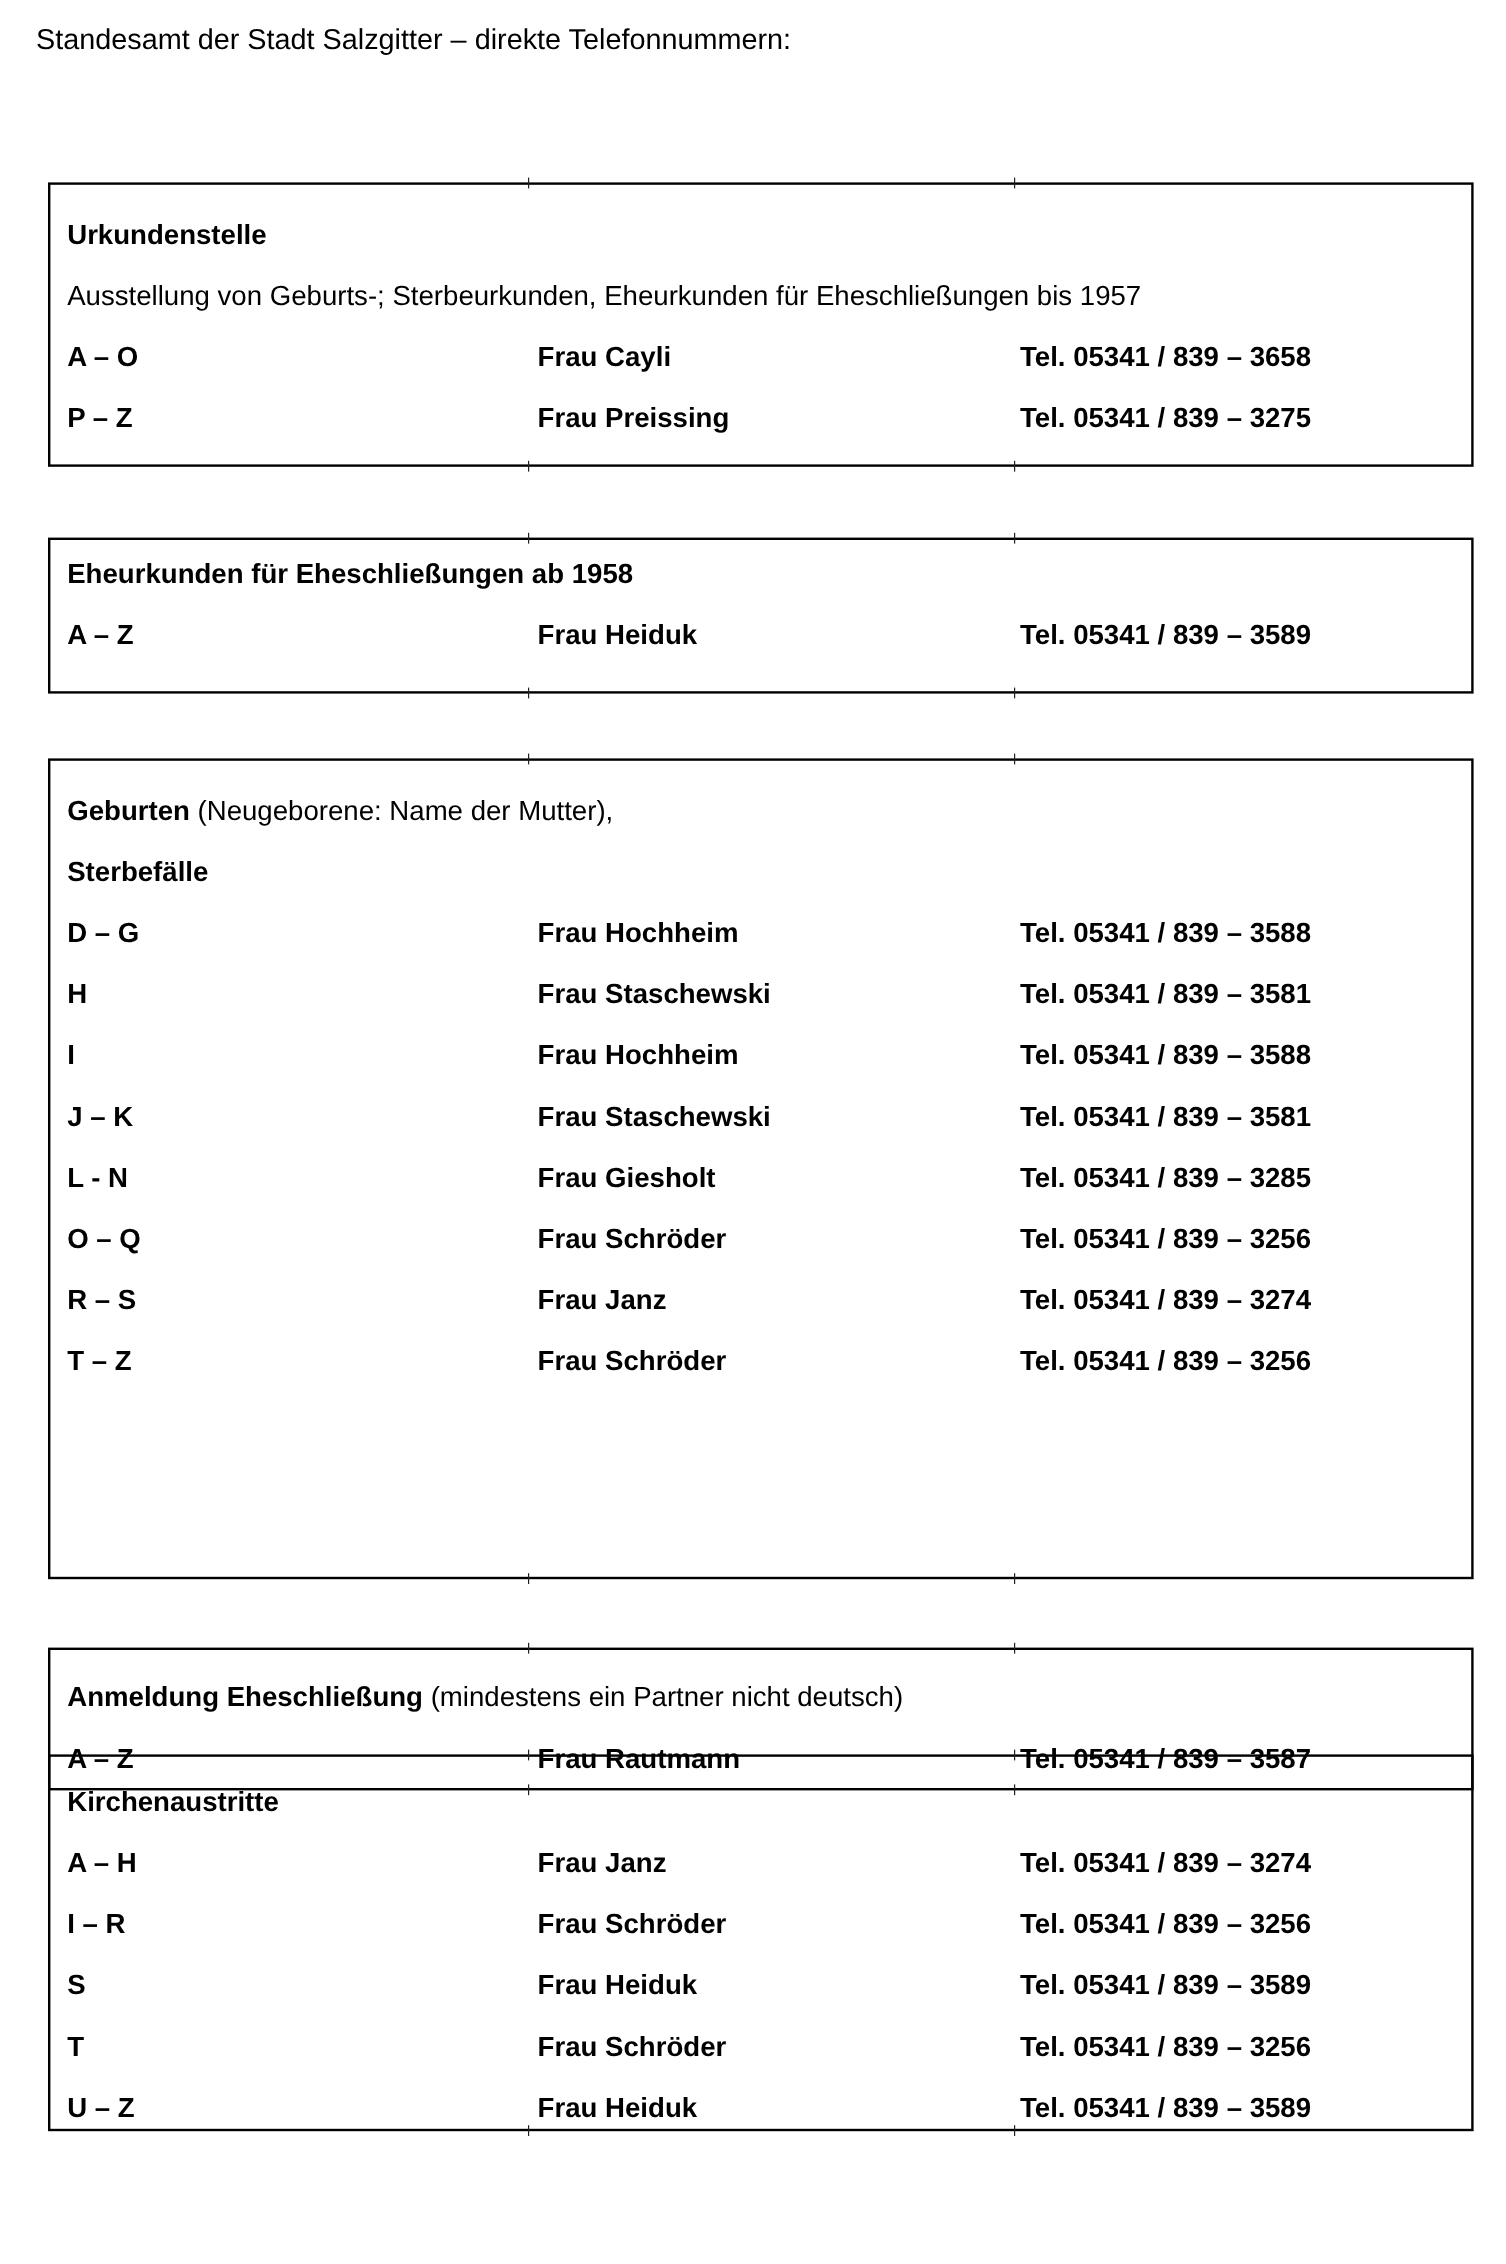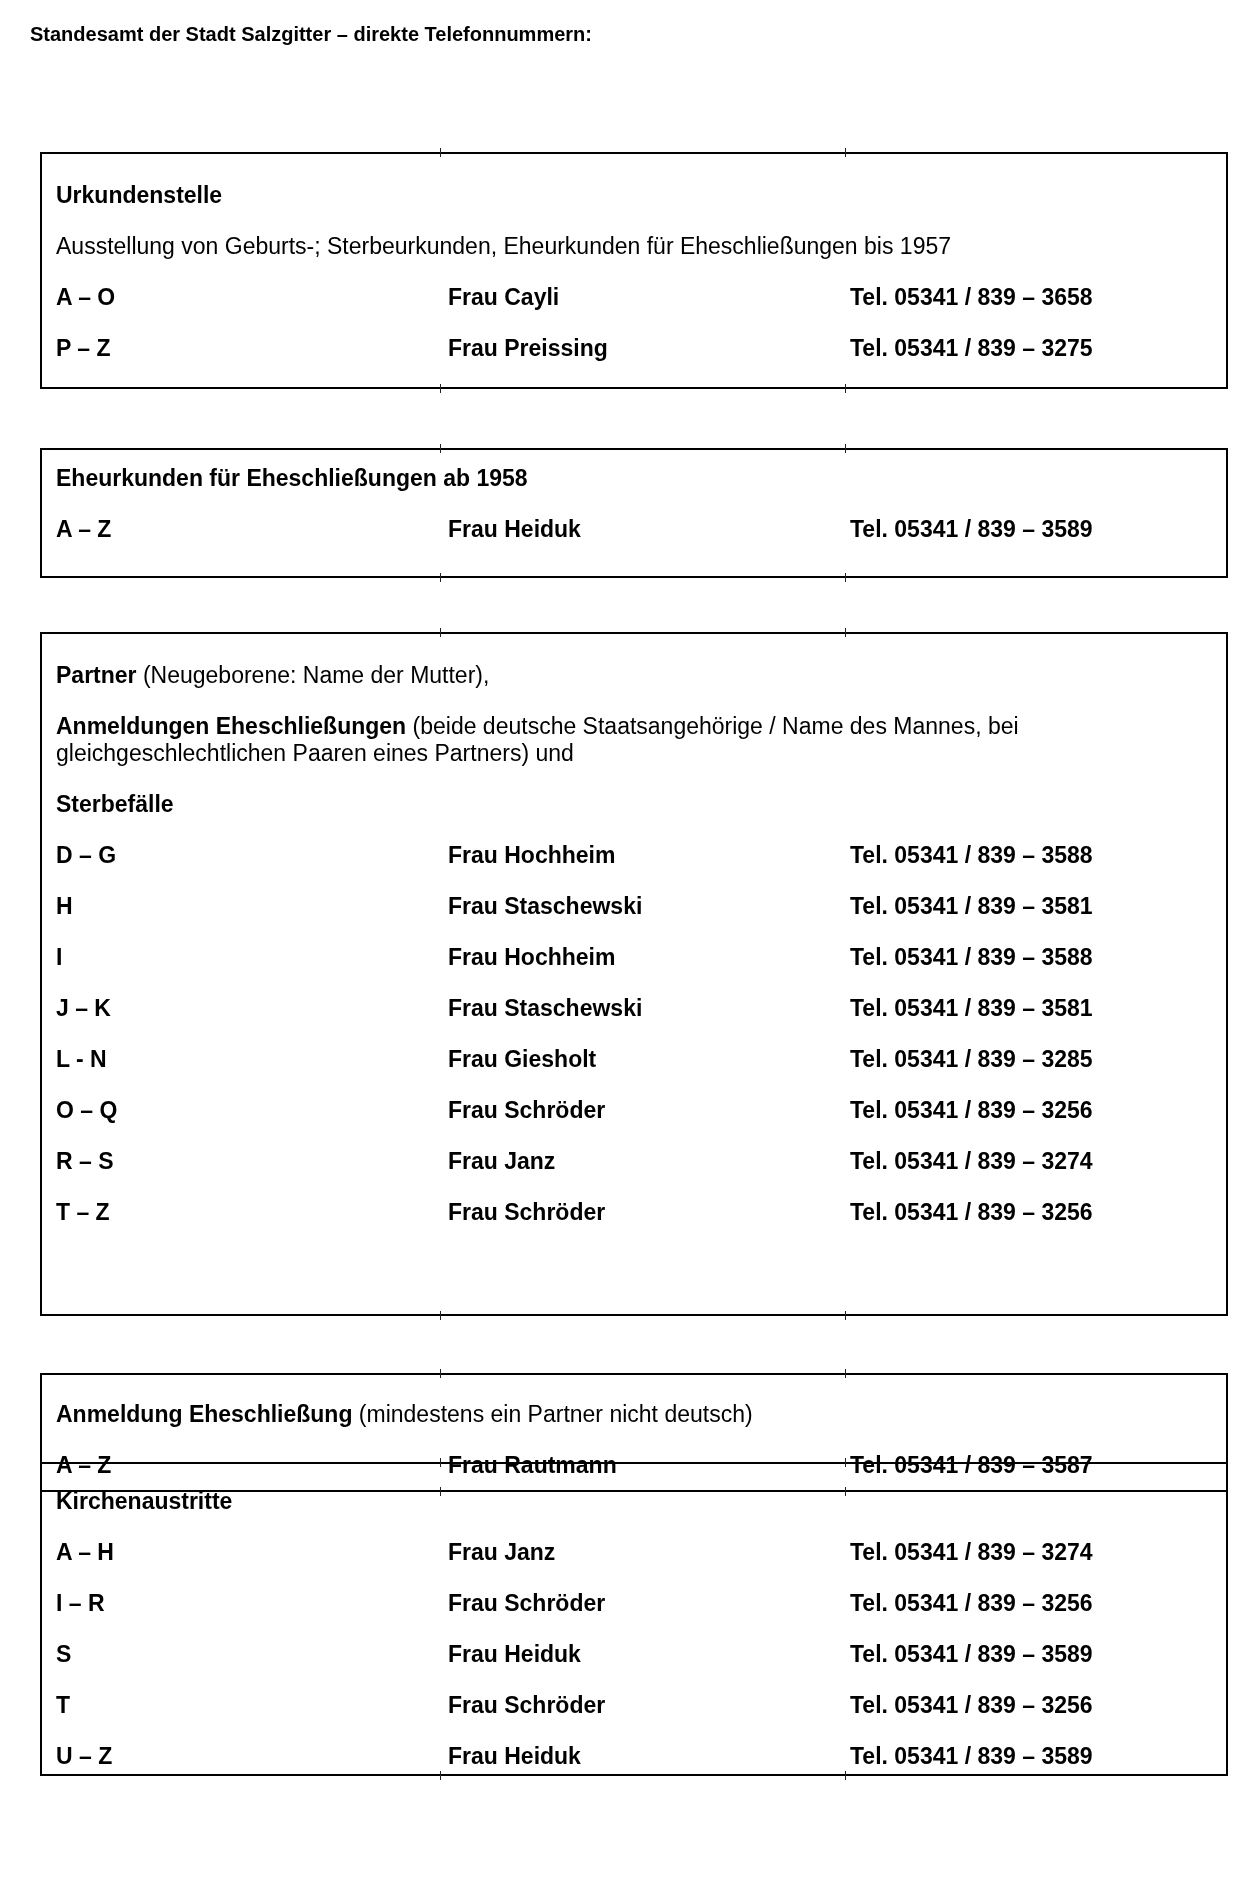--- a/index.html
+++ b/index.html
@@ -4,21 +4,21 @@
 <style>
   html,body{margin:0;padding:0;}
   body{
     width:1255px;height:1887px;position:relative;overflow:hidden;
     background:#ffffff;color:#000000;
     font-family:"Liberation Sans","DejaVu Sans",sans-serif;
     font-size:23px;line-height:27px;
   }
   .page-title{
     position:absolute;left:30px;top:20px;
-    font-size:20px;font-weight:bold;line-height:28px;
+    font-size:24px;font-weight:normal;line-height:28px;
   }
   .box{
     position:absolute;left:40px;width:1188px;box-sizing:border-box;
     border:2px solid #000;
     padding:28px 16px 12px 14px;
   }
   .box1{top:152px;height:237px;}
   .box2{top:448px;height:130px;padding-top:15px;}
   .box3{top:632px;height:684px;}
   .box4{top:1373px;height:119px;padding-top:26px;}
@@ -81,22 +81,21 @@
       </div>
     </div>
   <span class="tick t1 bot"></span>
   <span class="tick t2 bot"></span>
 </div>
 
 <div class="box box3">
   <span class="tick t1 top"></span>
   <span class="tick t2 top"></span>
   <div class="head">
-      <div class="hline"><span class="b">Partner</span><span> (Neugeborene: Name der Mutter),</span></div>
-      <div class="hline"><span class="b">Anmeldungen Eheschließungen</span><span> (beide deutsche Staatsangehörige / Name des Mannes, bei gleichgeschlechtlichen Paaren eines Partners) und</span></div>
+      <div class="hline"><span class="b">Geburten</span><span> (Neugeborene: Name der Mutter),</span></div>
       <div class="hline"><span class="b">Sterbefälle</span></div>
     </div>
   <div class="rows">
       <div class="row">
         <div>D – G</div>
         <div>Frau Hochheim</div>
         <div>Tel. 05341 / 839 – 3588</div>
       </div>
       <div class="row">
         <div>H</div>

